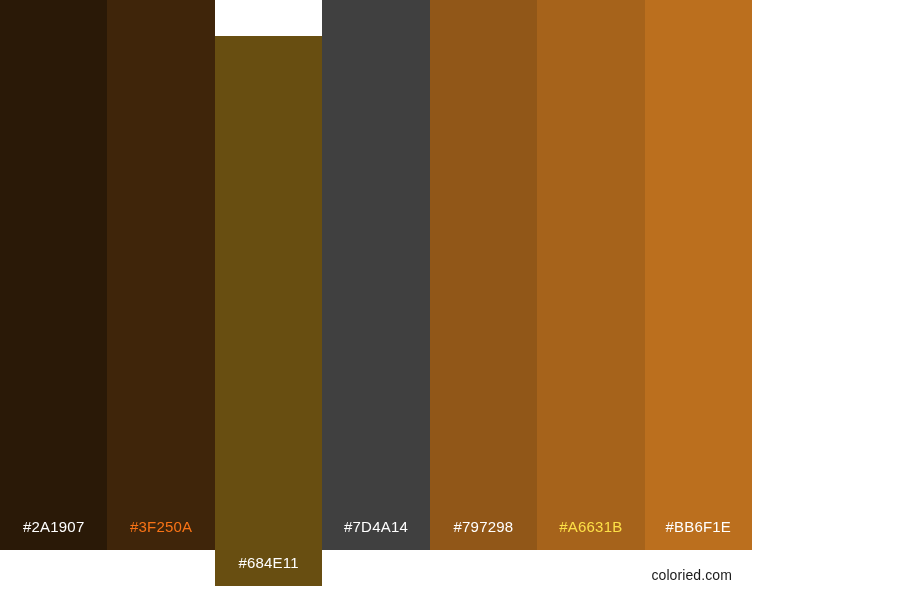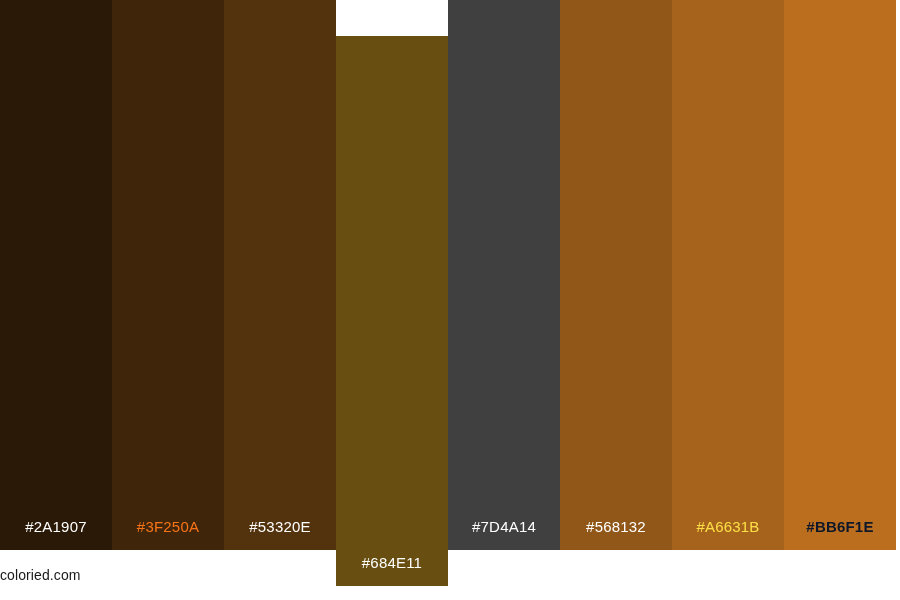--- a/index.html
+++ b/index.html
@@ -15,21 +15,21 @@
     overflow: hidden;
   }
   #palette-page {
     width: 900px;
     height: 600px;
     display: flex;
     flex-direction: column;
     background: #ffffff;
   }
   #swatch-strip {
-    width: 896px;
+    width: 752px;
     height: 550px;
     display: flex;
     flex-direction: row;
     flex: 0 0 550px;
     justify-content: center;
   }
   .swatch {
     flex: 1 1 0;
     height: 550px;
     position: relative;
@@ -51,21 +51,21 @@
     white-space: nowrap;
     -webkit-font-smoothing: antialiased;
   }
   #footer-bar {
     width: 732px;
     height: 50px;
     flex: 0 0 50px;
     background: #ffffff;
     display: flex;
     align-items: center;
-    justify-content: flex-start;
+    justify-content: flex-end;
   }
   #footer-credit {
     color: #1a1a1a;
     font-family: "Liberation Sans", sans-serif;
     font-size: 14px;
     font-weight: 400;
     line-height: 1;
     letter-spacing: 0.1px;
   }
 </style>
@@ -77,42 +77,39 @@
   <div id="swatch-strip">
 
     <div class="swatch" style="background-color: rgb(42, 25, 7);">
       <span class="swatch-label" style="color: rgb(255, 255, 255);">#2A1907</span>
     </div>
 
     <div class="swatch" style="background-color: rgb(63, 37, 10);">
       <span class="swatch-label" style="color: #f97316;">#3F250A</span>
     </div>
 
-    <div class="swatch" style="background-color: rgb(83, 50, 14);">
-      <span class="swatch-label" style="color: rgb(255, 255, 255);">#53320E</span>
-    </div>
 
     <div class="swatch" style="background-color: rgb(104, 78, 17); margin-top: 36px;">
       <span class="swatch-label" style="color: rgb(255, 255, 255);">#684E11</span>
     </div>
 
     <div class="swatch" style="background-color: #404040;">
       <span class="swatch-label" style="color: rgb(255, 255, 255);">#7D4A14</span>
     </div>
 
     <div class="swatch" style="background-color: rgb(145, 87, 24);">
-      <span class="swatch-label" style="color: rgb(255, 255, 255);">#568132</span>
+      <span class="swatch-label" style="color: rgb(255, 255, 255);">#797298</span>
     </div>
 
     <div class="swatch" style="background-color: rgb(166, 99, 27);">
       <span class="swatch-label" style="color: #fde047;">#A6631B</span>
     </div>
 
     <div class="swatch" style="background-color: rgb(187, 111, 30);">
-      <span class="swatch-label" style="color: #0f172a; font-weight: bold;">#BB6F1E</span>
+      <span class="swatch-label" style="color: #ffffff;">#BB6F1E</span>
     </div>
 
   </div>
 
   <div id="footer-bar" style="background-color: rgb(255, 255, 255);">
     <span id="footer-credit" style="color: rgb(26, 26, 26);">coloried.com</span>
   </div>
 
 </div>
 

